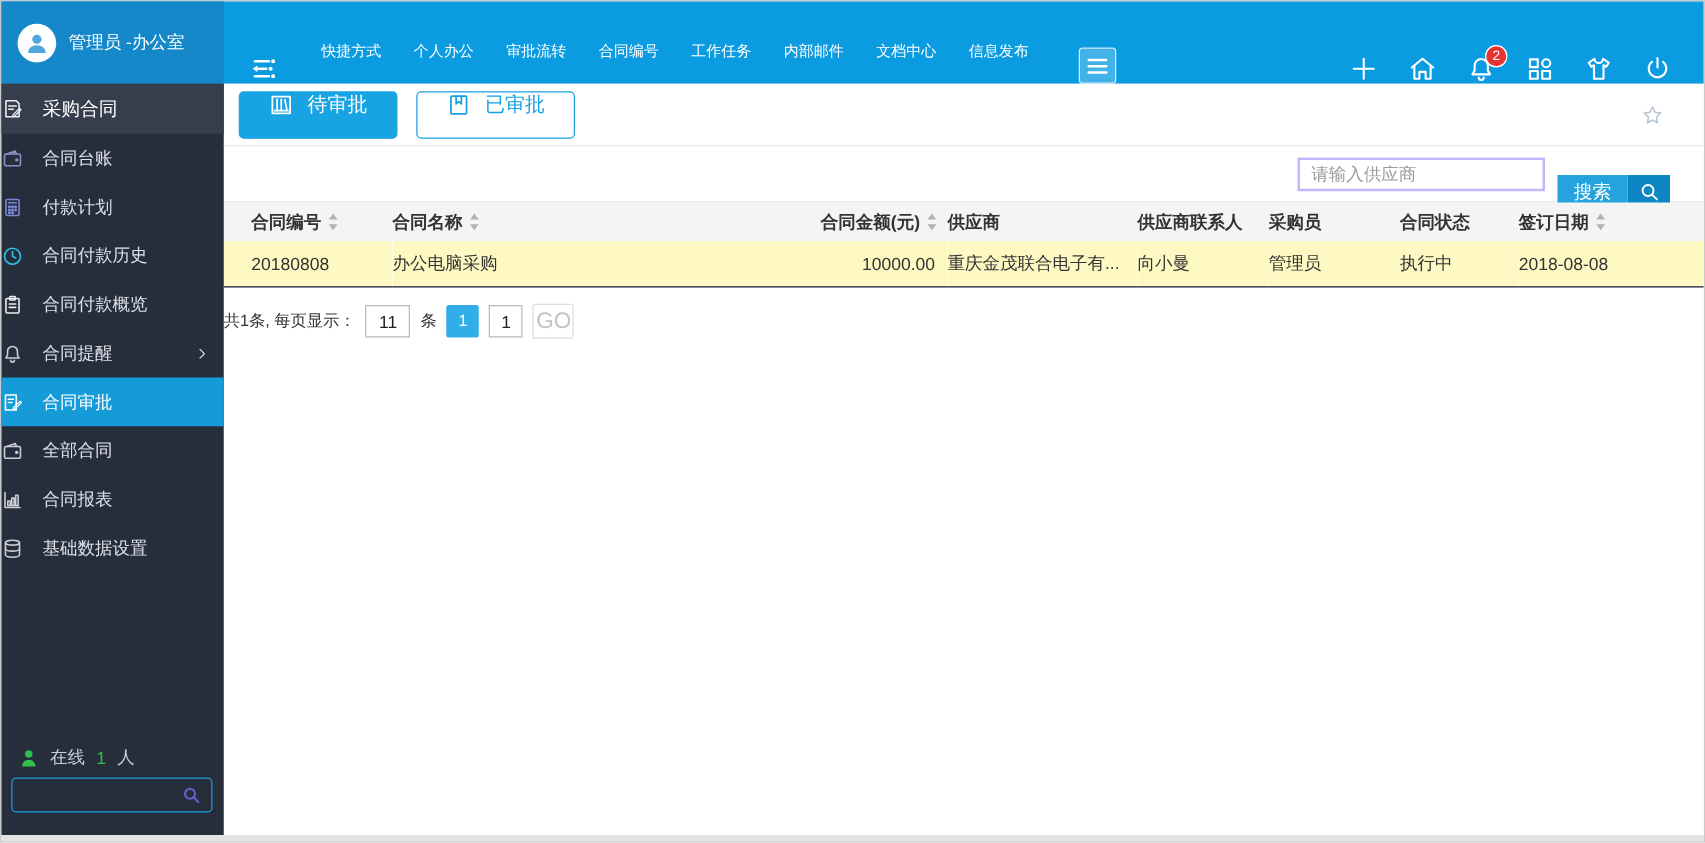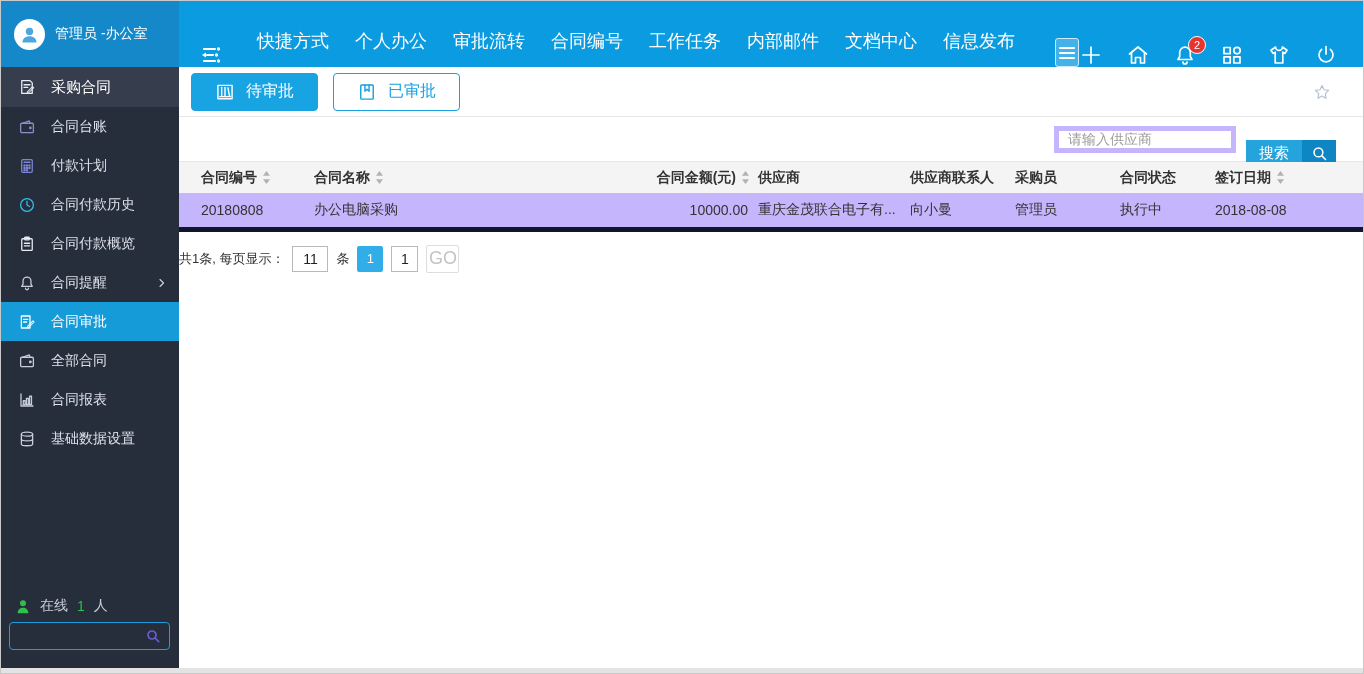--- a/index.html
+++ b/index.html
@@ -13,74 +13,74 @@
   .app { width:100%; height:100%; display:flex; flex-direction:column; }
 
   
   .topbar { height:66px; background:#0a9be1; display:flex; align-items:flex-end; flex-shrink:0; }
   .user-area { width:178px; height:100%; background:#1488c9; display:flex; align-items:center; gap:10px; padding-left:13px; color:#fff; font-size:14px; flex-shrink:0; cursor:pointer; }
   .avatar { width:31px; height:31px; border-radius:50%; background:#fff; display:flex; align-items:center; justify-content:center; color:#4da6dc; flex-shrink:0; }
   .avatar svg { width:21px; height:21px; }
   .collapse-btn { margin-left:19px; color:#fff; cursor:pointer; width:26px; height:24px; }
   .collapse-btn svg { width:26px; height:24px; }
   .topnav { display:flex; margin-left:20px; }
-  .nav-item { color:#fff; font-size:18px; padding:0 13px; line-height:51px; cursor:pointer; white-space:nowrap; }
+  .nav-item { color:#fff; font-size:12px; padding:0 13px; line-height:51px; cursor:pointer; white-space:nowrap; }
   .menu-btn { width:30px; height:29px; border:1px solid #cfeafa; background:#43b2e9; border-radius:3px; display:flex; align-items:center; justify-content:center; color:#fff; margin-left:27px; cursor:pointer; }
   .menu-btn svg { width:18px; height:16px; }
   .topbar-icons { margin-left:auto; display:flex; align-items:center; gap:23px; padding-right:25px; color:#fff; }
   .tb-icon { width:24px; height:24px; cursor:pointer; position:relative; }
   .tb-icon svg { width:24px; height:24px; }
   .badge { position:absolute; top:-7px; right:-9px; background:#e8342e; color:#fff; border-radius:50%; min-width:18px; height:18px; font-size:11px; display:flex; align-items:center; justify-content:center; border:1.5px solid #fff; }
 
   
   .main { flex:1; display:flex; min-height:0; }
 
   
   .sidebar { width:178px; background:#262d3b; position:relative; flex-shrink:0; }
   .menu-list { list-style:none; margin:0; padding:0; }
-  .menu-item { display:flex; align-items:center; height:39px; padding-left:17px; color:#dde1e9; font-size:14px; gap:15px; cursor:pointer;font-family:Liberation Serif, serif; }
+  .menu-item { display:flex; align-items:center; height:39px; color:#dde1e9; font-size:14px; gap:15px; cursor:pointer;font-family:Liberation Serif, serif; }
   .menu-item.section { height:40px; background:#363d4c; color:#fff; font-size:15px; }
   .menu-item.active { background:#169bd9; color:#fff; }
   .mi-icon { width:18px; height:18px; flex-shrink:0; display:flex; }
   .mi-icon svg { width:18px; height:18px; }
   .chevron { margin-left:auto; margin-right:11px; color:#cfd4dd; width:12px; height:12px; }
   .chevron svg { width:12px; height:12px; }
   .online-row { position:absolute; bottom:53px; left:14px; display:flex; align-items:center; gap:9px; color:#c9cdd6; font-size:14px; }
   .online-row .person { width:16px; height:17px; color:#2fbf4a; }
   .online-row .person svg { width:16px; height:17px; }
   .online-count { color:#2fbf4a; }
   .sidebar-search { position:absolute; bottom:18px; left:8px; width:161px; height:28px; border:1px solid #1f9ede; border-radius:4px; display:flex; align-items:center; padding:0 8px; }
   .sidebar-search input { flex:1; min-width:0; background:transparent; border:none; outline:none; color:#cfd4dd; font-size:13px; }
   .sidebar-search .mag { width:16px; height:16px; color:#6a5ccd; flex-shrink:0; }
   .sidebar-search .mag svg { width:16px; height:16px; }
 
   
   .content { flex:1; background:#fff; display:flex; flex-direction:column; min-width:0; }
   .tabs-row { height:50px; border-bottom:1px solid #e8e8e8; display:flex; align-items:center; padding-left:12px; gap:15px; position:relative; flex-shrink:0; }
-  .tab { height:38px; border-radius:4px; display:flex; align-items:center; gap:11px; padding:0 23px; font-size:16px; cursor:pointer; }
+  .tab { height:38px; border-radius:4px; display:flex; align-items:flex-start; gap:11px; padding:0 23px; font-size:16px; cursor:pointer; }
   .tab .t-icon { width:20px; height:20px; display:flex; }
   .tab .t-icon svg { width:20px; height:20px; }
   .tab.active { background:#18a3e3; color:#fff; border:1px solid #18a3e3; }
   .tab.inactive { background:#fff; color:#18a0e0; border:1px solid #18a0e0; }
   .fav-star { position:absolute; right:32px; top:16px; width:18px; height:18px; color:#b4c1d4; cursor:pointer; }
   .fav-star svg { width:18px; height:18px; }
 
   .filter-row { height:45px; border-bottom:1px solid #e8e8e8; display:flex; align-items:center; justify-content:flex-end; padding-right:27px; gap:10px; flex-shrink:0; }
-  .filter-input { width:182px; height:27px; border:5px solid #c4b5fd; padding:0 9px; font-size:14px; color:#a16207; outline:none; }
+  .filter-input { width:198px; height:27px; border:2px solid #c4b5fd; padding:0 9px; font-size:14px; color:#a16207; outline:none; }
   .filter-input::placeholder { color:#9b9b9b; }
   .search-btn { display:flex; height:28px; cursor:pointer;margin-top:29px; }
   .search-btn .label { background:#25a3dd; color:#fff; padding:0 13px; display:flex; align-items:center; font-size:15px; }
   .search-btn .mag { background:#0e86c4; width:34px; display:flex; align-items:center; justify-content:center; color:#fff; }
   .search-btn .mag svg { width:17px; height:17px; }
 
   table { width:100%; border-collapse:collapse; table-layout:fixed; font-size:14px; color:#333; }
   thead tr { background:#f4f4f5; height:31px; }
   th { font-weight:bold; text-align:left; padding:0; }
   th .th-wrap { display:inline-flex; align-items:center; gap:5px; }
-  tbody tr { height:36px; border-bottom:5px solid #0f172a; background:#c4b5fd; }
+  tbody tr { height:36px; border-bottom:1px solid #0f172a; background:#fef9c3; }
   td { padding:0; white-space:nowrap; overflow:hidden; text-overflow:ellipsis; }
   th.col-0, td.col-0 { padding-left:22px; }
   th.align-right .th-wrap { float:right; margin-right:8px; }
   td.align-right { text-align:right; padding-right:10px; }
   .sort-icon { display:inline-flex; width:9px; height:15px; }
   .sort-icon svg { width:9px; height:15px; }
 
   .pagination { display:flex; align-items:center; justify-content:flex-start; gap:8px; padding:13px 25px 0 0; font-size:13px; color:#333; }
   .size-input { width:36px; height:26px; border:1px solid #b9b9b9; text-align:center; font-size:14px; color:#222; outline:none; }
   .page-btn { width:26px; height:26px; background:#31aee8; color:#fff; display:flex; align-items:center; justify-content:center; font-size:13px; border-radius:2px; cursor:pointer; }

